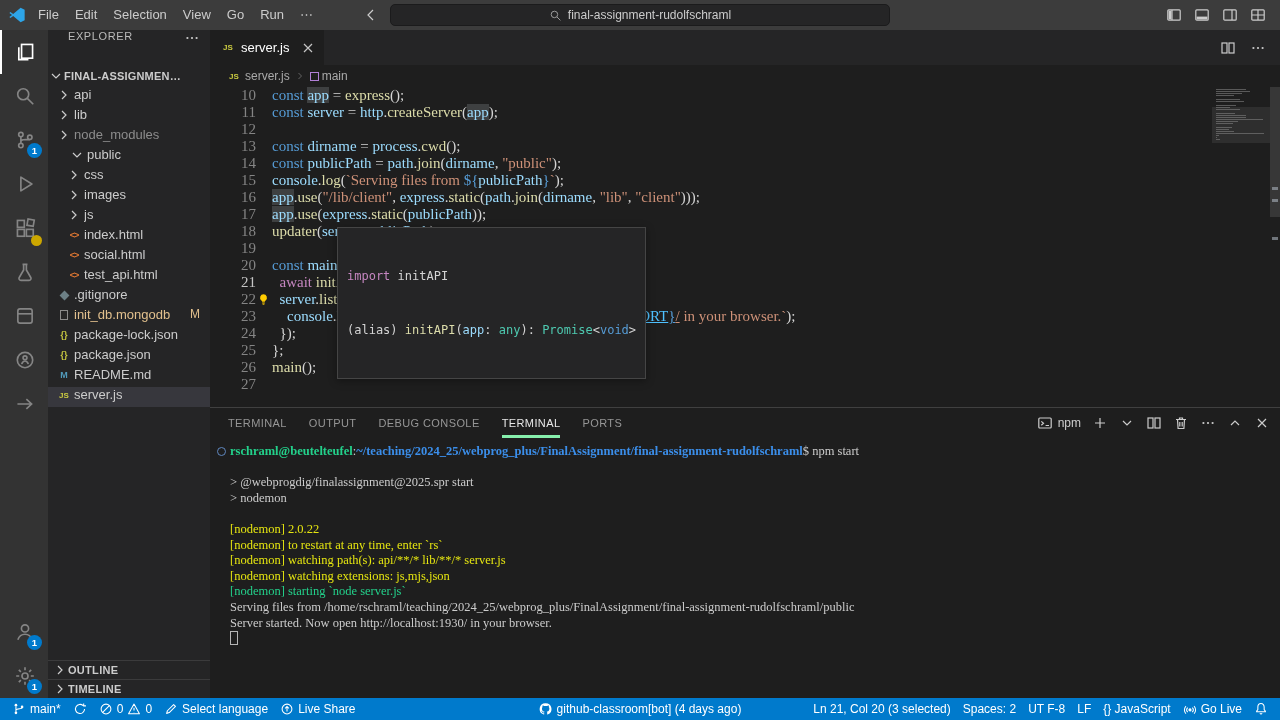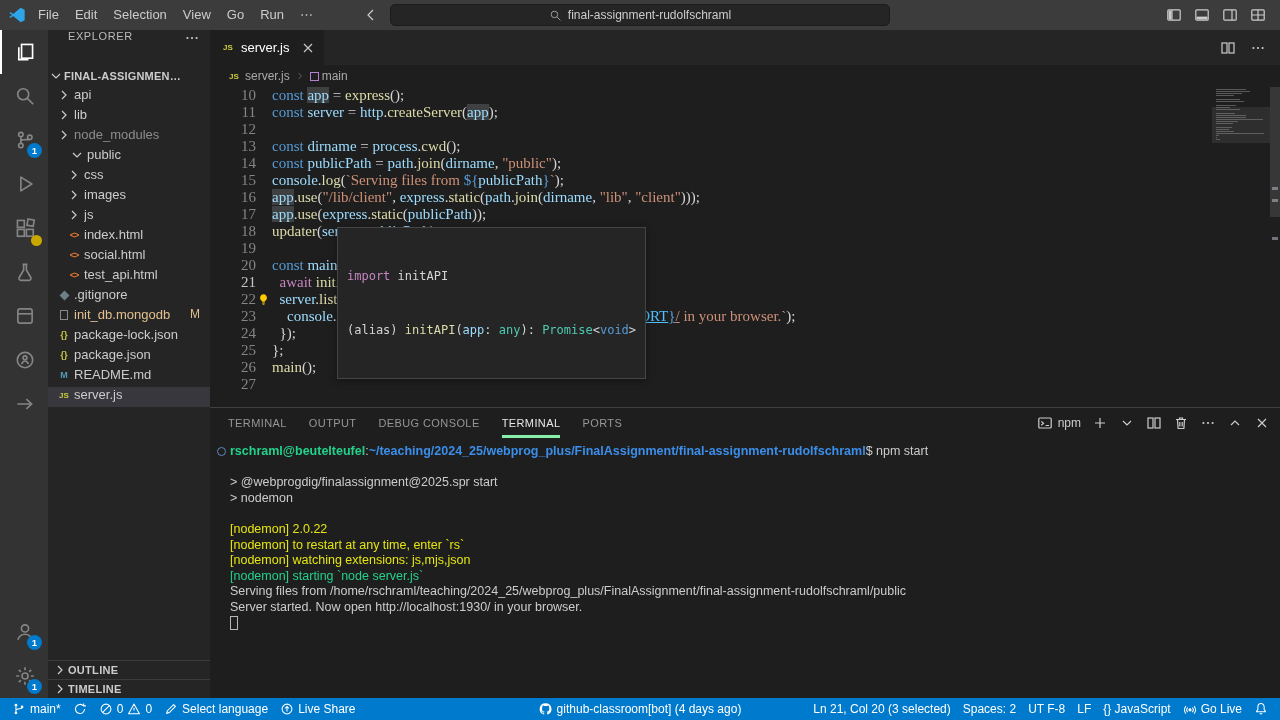--- a/index.html
+++ b/index.html
@@ -83,21 +83,21 @@
   .sb-thumb{position:absolute;top:0;right:0;width:10px;height:130px;background:rgba(121,121,121,.28)}
   .ov-mark{position:absolute;right:2px;width:6px;height:3px;background:rgba(180,190,200,.55)}
 
   
   .panel{position:absolute;top:377px;left:0;right:0;bottom:0;background:#1e1e1e;border-top:1px solid rgba(128,128,128,.35)}
   .panel-header{height:30px;display:flex;align-items:center;padding:0 10px 0 18px}
   .panel-tab{font-size:11px;color:#969696;margin-right:22px;letter-spacing:.4px;height:30px;line-height:30px;cursor:pointer}
   .panel-tab.active{color:#e7e7e7;border-bottom:3px solid #86efac}
   .panel-actions{margin-left:auto;display:flex;align-items:center;gap:11px;color:#cccccc}
   .term-name{display:flex;align-items:center;gap:5px;font-size:12px;color:#cccccc;cursor:pointer}
-  .terminal{position:absolute;top:32px;bottom:0;left:0;right:0;font-family:Liberation Sans, sans-serif;font-size:12.5px;padding:4px 0 0 20px;overflow:hidden}
+  .terminal{position:absolute;top:32px;bottom:0;left:0;right:0;font-family:Liberation Serif, serif;font-size:12.5px;padding:4px 0 0 20px;overflow:hidden}
   .term-line{height:15.6px;line-height:15.6px;white-space:pre;position:relative}
   .t-g{color:#23d18b;font-weight:700}.t-b{color:#3b8eea;font-weight:700}
   .t-w{color:#cccccc}.t-y{color:#e5e510}.t-gr{color:#23d18b}
   .cmd-deco{position:absolute;left:-13px;top:3px;width:9px;height:9px;border:1.4px solid #5f87bf;border-radius:50%}
   .term-cursor{display:inline-block;width:8px;height:14px;border:1px solid #b5b5b5;vertical-align:-2px}
 
   
   .statusbar{position:absolute;left:0;right:0;bottom:0;height:22px;background:#007acc;display:flex;align-items:center;font-size:12px;color:#ffffff;padding:0 6px}
   .sb-group{display:flex;align-items:center;height:22px}
   .sb-right{margin-left:auto}
@@ -637,20 +637,21 @@
         </div>
       </div>
       <div class="terminal" id="term">
           <div class="term-line"><span class="cmd-deco"></span><span class="t-g">rschraml@beutelteufel</span><span class="t-w">:</span><span class="t-b">~/teaching/2024_25/webprog_plus/FinalAssignment/final-assignment-rudolfschraml</span><span class="t-w">$ npm start</span></div>
           <div class="term-line"> </div>
           <div class="term-line"><span class="t-w">&gt; @webprogdig/finalassignment@2025.spr start</span></div>
           <div class="term-line"><span class="t-w">&gt; nodemon</span></div>
           <div class="term-line"> </div>
           <div class="term-line"><span class="t-y">[nodemon] 2.0.22</span></div>
           <div class="term-line"><span class="t-y">[nodemon] to restart at any time, enter `rs`</span></div>
+          <div class="term-line"><span class="t-y">[nodemon] watching path(s): api/**/* lib/**/* server.js</span></div>
           <div class="term-line"><span class="t-y">[nodemon] watching extensions: js,mjs,json</span></div>
           <div class="term-line"><span class="t-gr">[nodemon] starting `node server.js`</span></div>
           <div class="term-line"><span class="t-w">Serving files from /home/rschraml/teaching/2024_25/webprog_plus/FinalAssignment/final-assignment-rudolfschraml/public</span></div>
           <div class="term-line"><span class="t-w">Server started. Now open http://localhost:1930/ in your browser.</span></div>
           <div class="term-line"><span class="term-cursor"></span></div>
         </div>
     </div>
   </div>
 
   <div class="statusbar">

